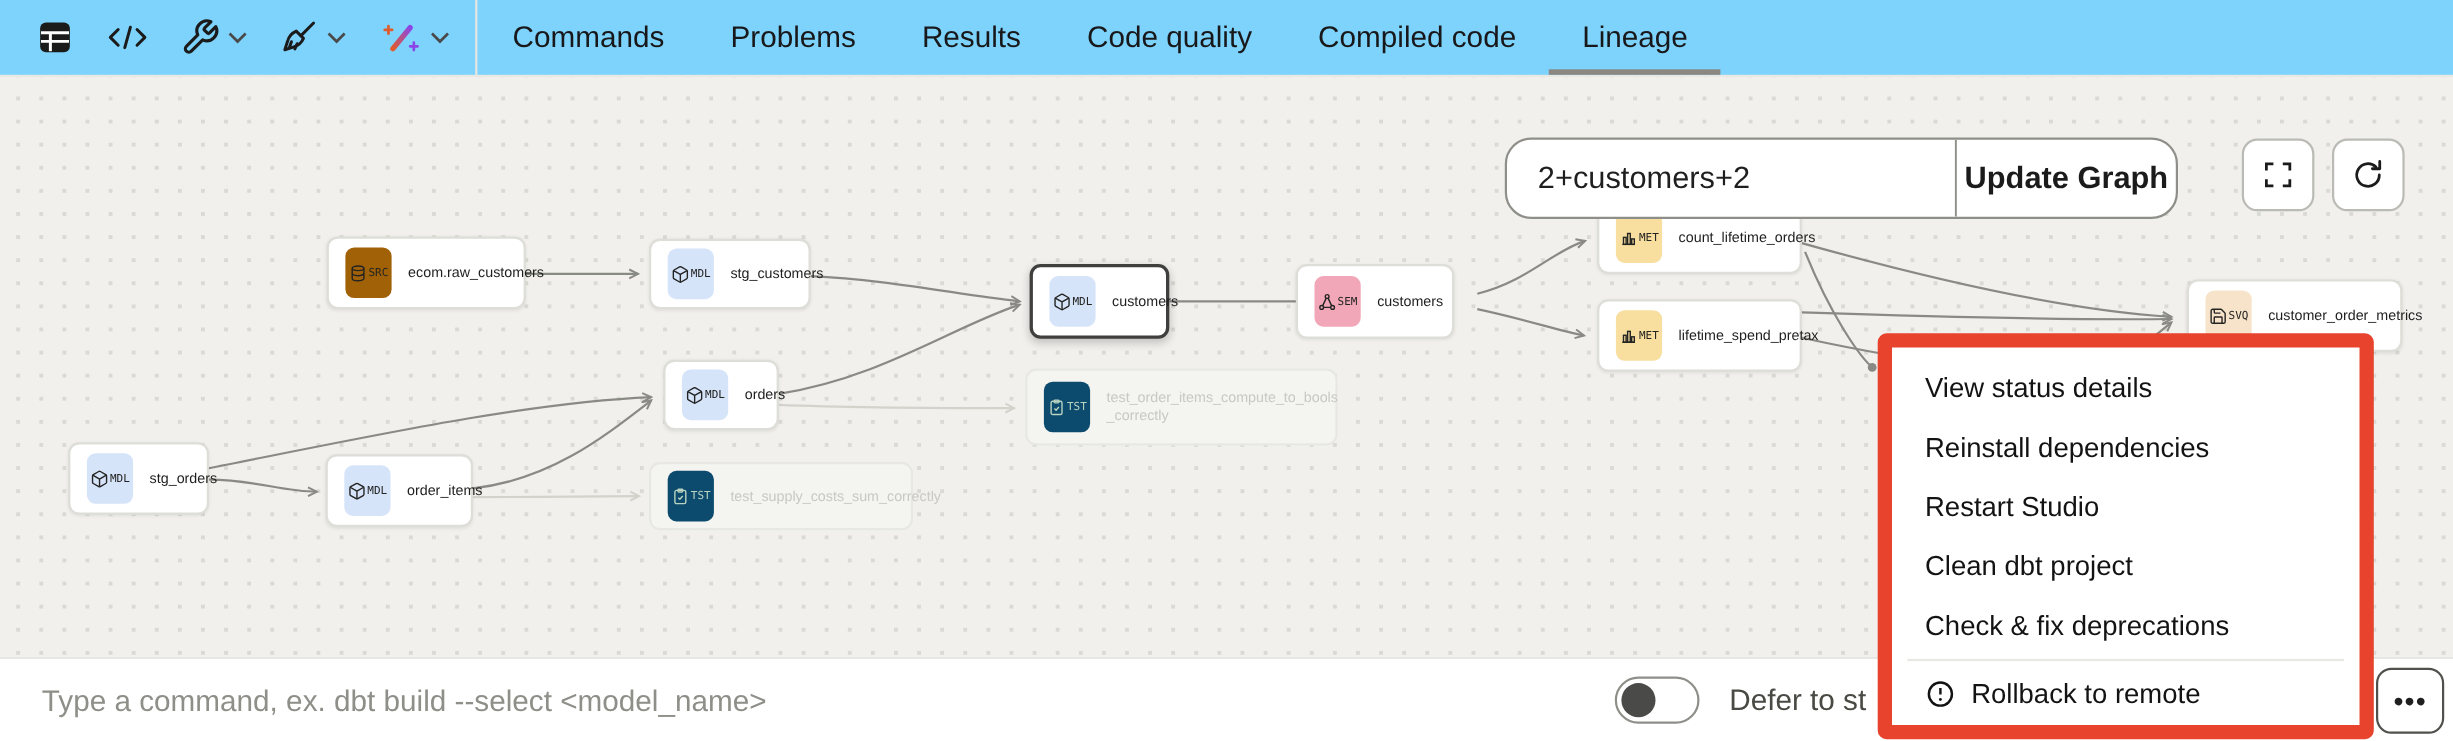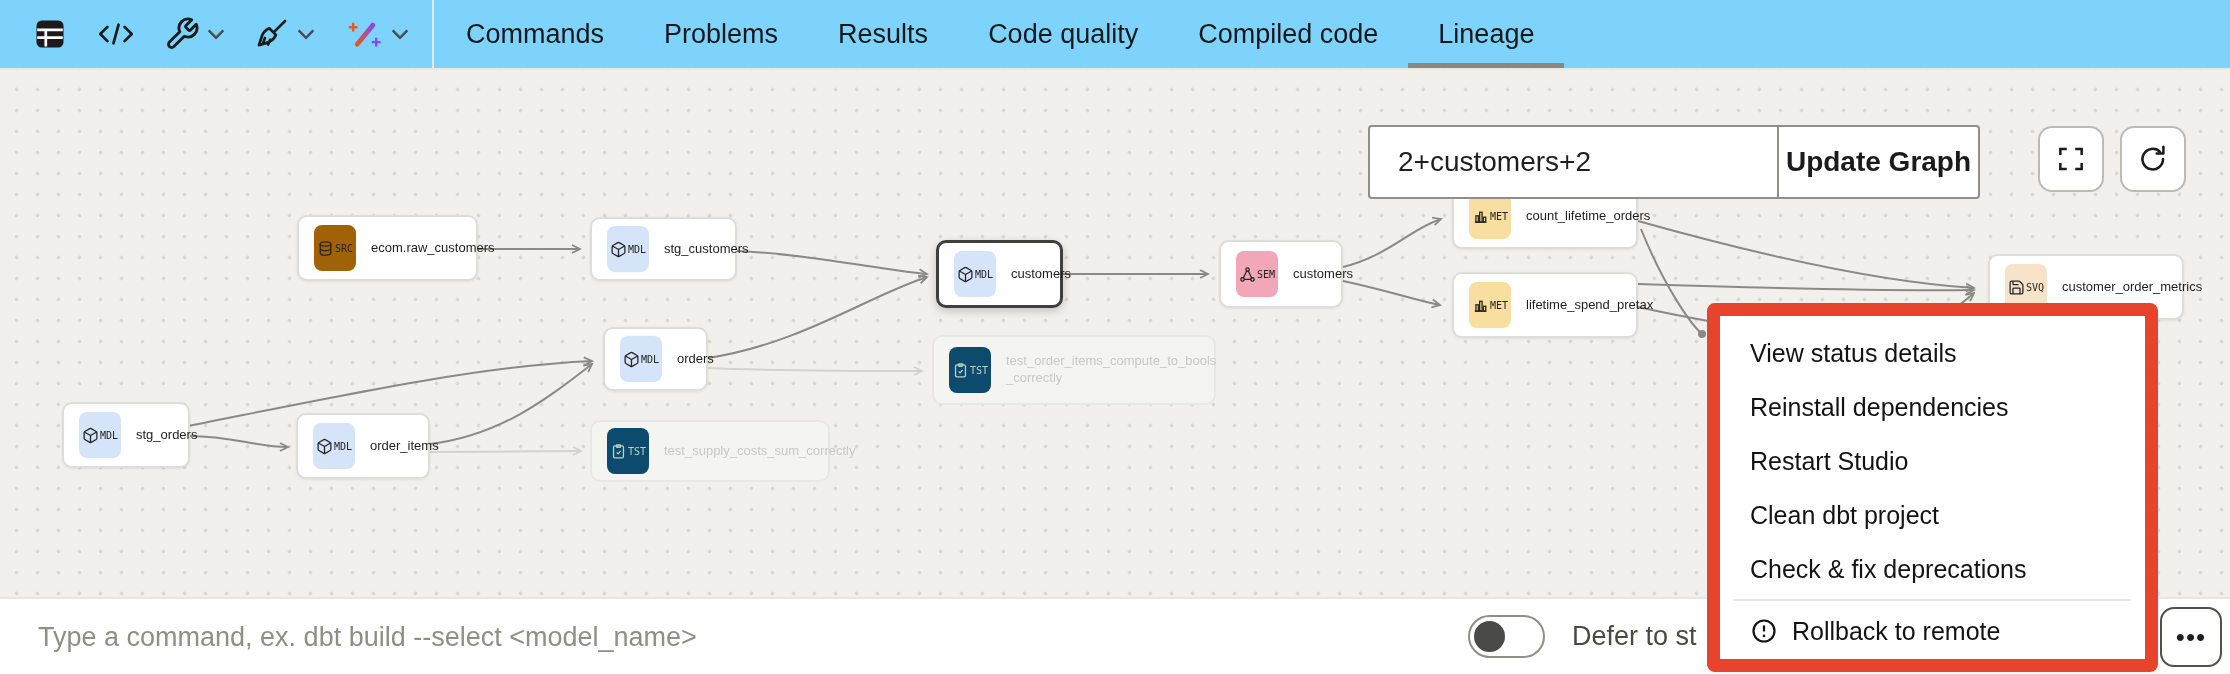--- a/index.html
+++ b/index.html
@@ -34,21 +34,21 @@
     font-family:"DejaVu Sans Mono",monospace;font-size:10px;color:#242422;}
   .badge svg{display:block;}
   .t-MDL{background:#D6E4FA;}
   .t-SRC{background:#a16207;}
   .t-SEM{background:#F2A7B8;}
   .t-MET{background:#F8DF9F;}
   .t-SVQ{background:#F7E3CA;}
   .t-TST{background:#0c4a6e;color:#B9D4C0;}
   
   .graph-filter{position:absolute;left:1368px;top:125px;width:612px;height:74px;background:#fff;
-    border:2px solid #8F8F89;border-radius:4px;display:flex;z-index:20;box-sizing:border-box;}
+    border:2px solid #8F8F89;border-radius:24px;display:flex;z-index:20;box-sizing:border-box;}
   .filter-input{flex:0 0 379px;border:none;border-right:2px solid #8F8F89;outline:none;
     padding:0 0 0 28px;font-size:28px;color:#1f1f1f;font-family:"Liberation Sans",sans-serif;
     background:transparent;border-radius:12px 0 0 12px;}
   .filter-btn{flex:1;display:flex;align-items:center;justify-content:center;font-size:28px;
     font-weight:700;color:#1b1b1b;background:none;border:none;cursor:pointer;}
   .sq-btn{position:absolute;width:66px;height:66px;background:#fff;border:2px solid #BBBBB5;
     border-radius:14px;display:flex;align-items:center;justify-content:center;z-index:20;
     box-sizing:border-box;cursor:pointer;}
   
   .ctx-menu{position:absolute;left:1707px;top:303px;width:451px;height:369px;background:#fff;
@@ -247,21 +247,21 @@
 </div>
 <div class="node selected" style="left:936px;top:240px;width:127px;height:68px">
   <span class="badge t-MDL">
       <svg width="17" height="17" viewBox="0 0 24 24">
         <use href="#i-cube"></use>
       </svg>
       <span>MDL</span>
     </span>
   <span class="label">customers</span>
 </div>
-<div class="node" style="left:1219px;top:240px;width:124px;height:68px">
+<div class="node" style="left:1178px;top:240px;width:144px;height:68px">
   <span class="badge t-SEM">
       <svg width="17" height="17" viewBox="0 0 24 24">
         <use href="#i-sem"></use>
       </svg>
       <span>SEM</span>
     </span>
   <span class="label">customers</span>
 </div>
 <div class="node" style="left:1452px;top:183px;width:186px;height:66px">
   <span class="badge t-MET">

